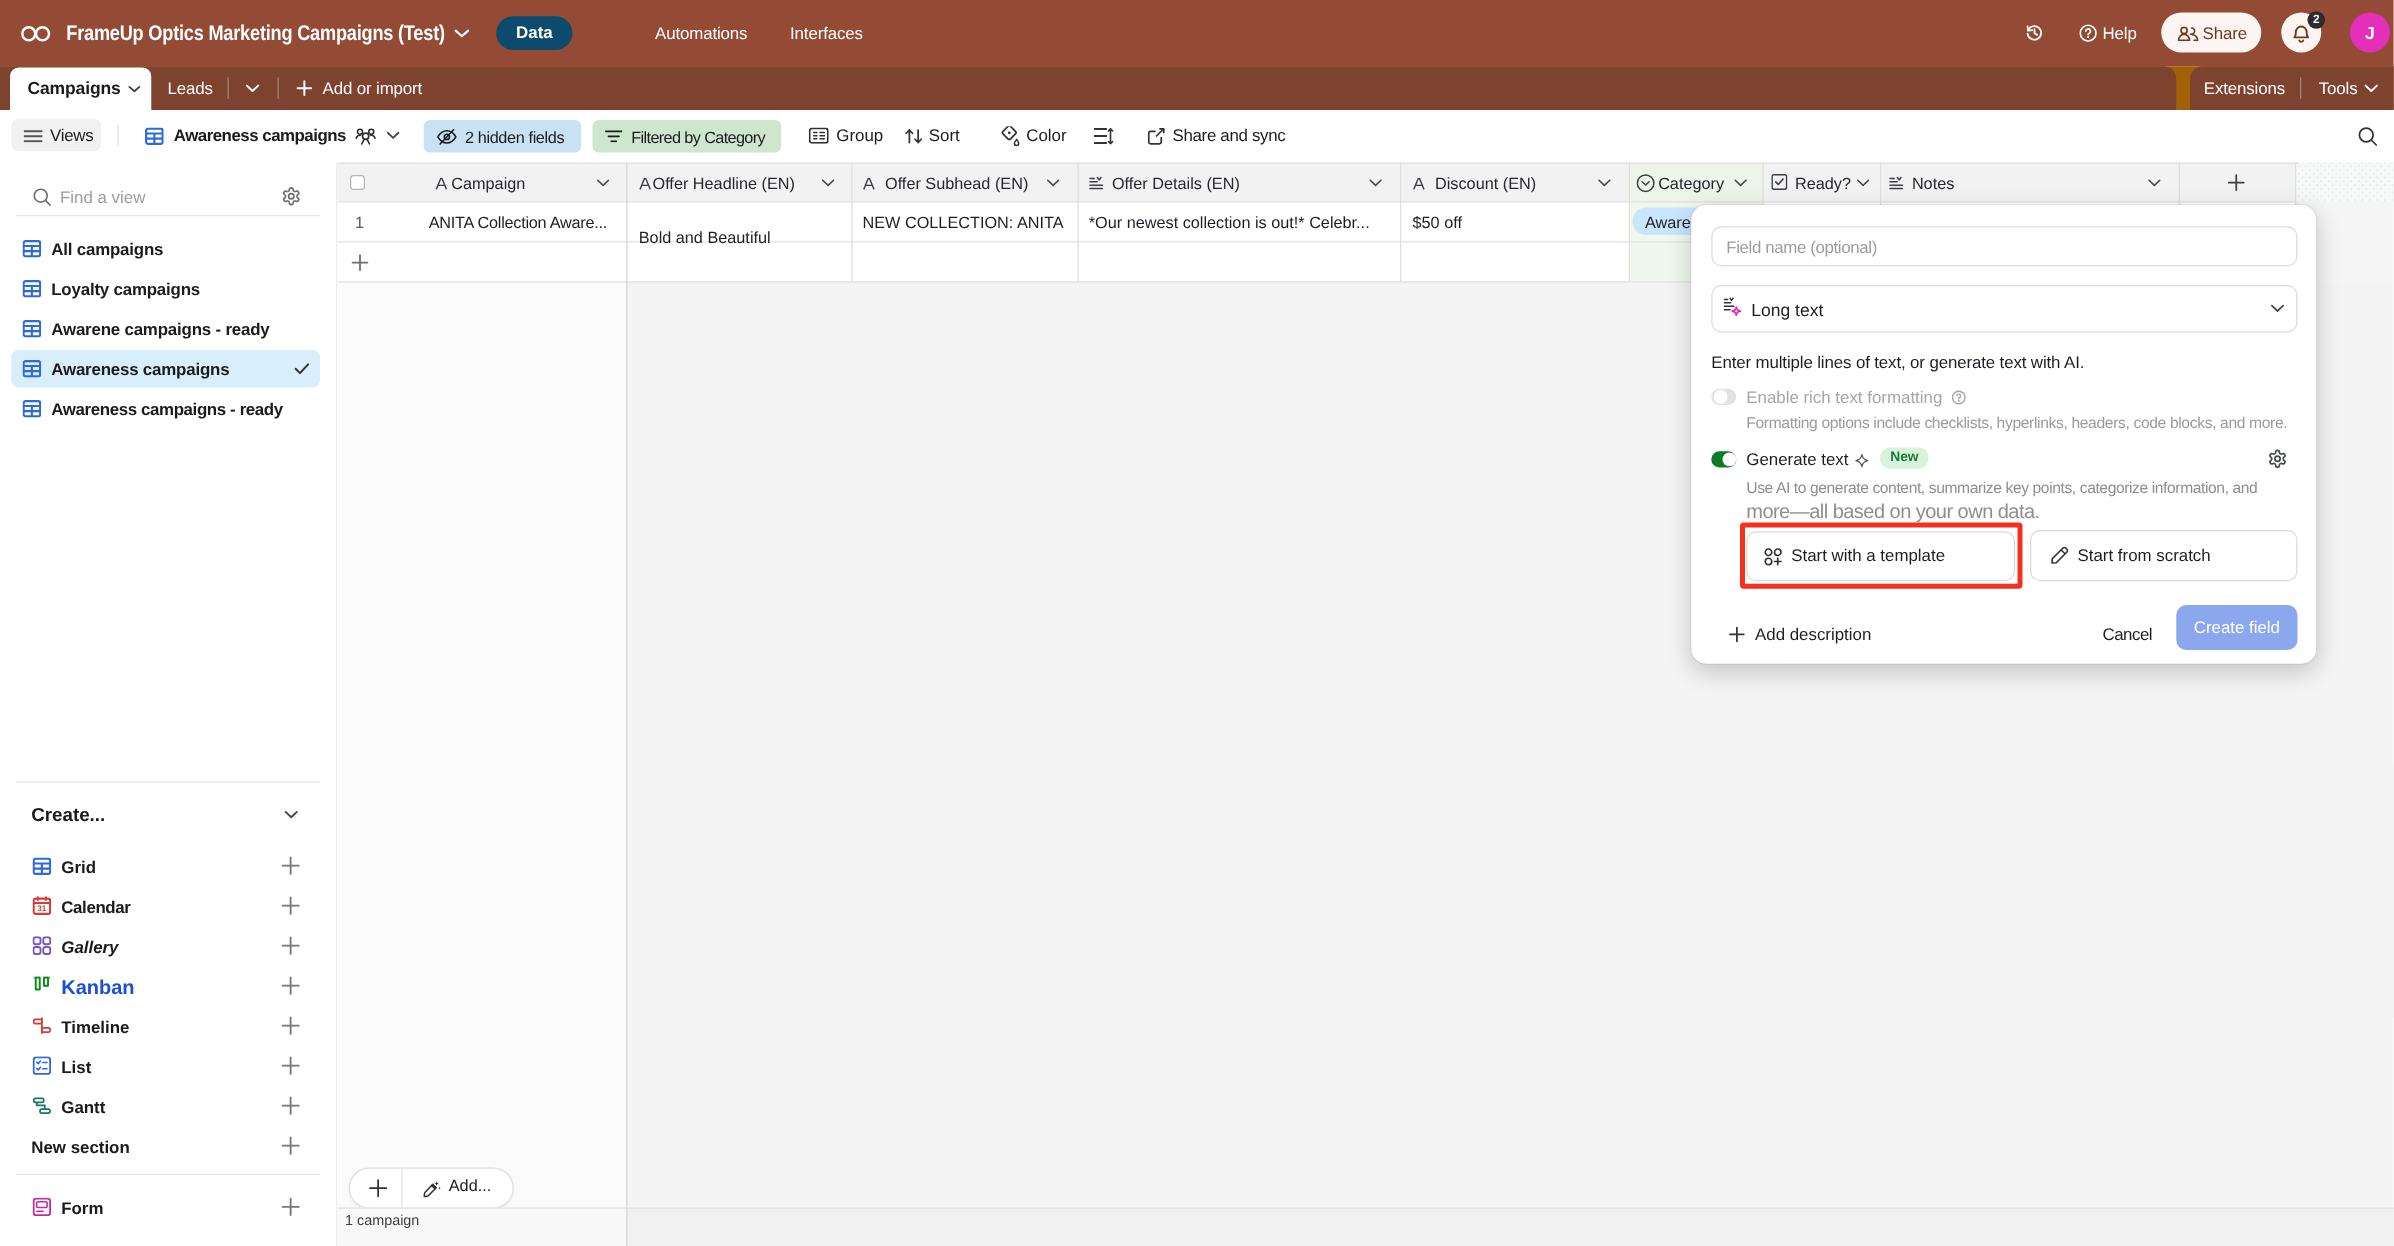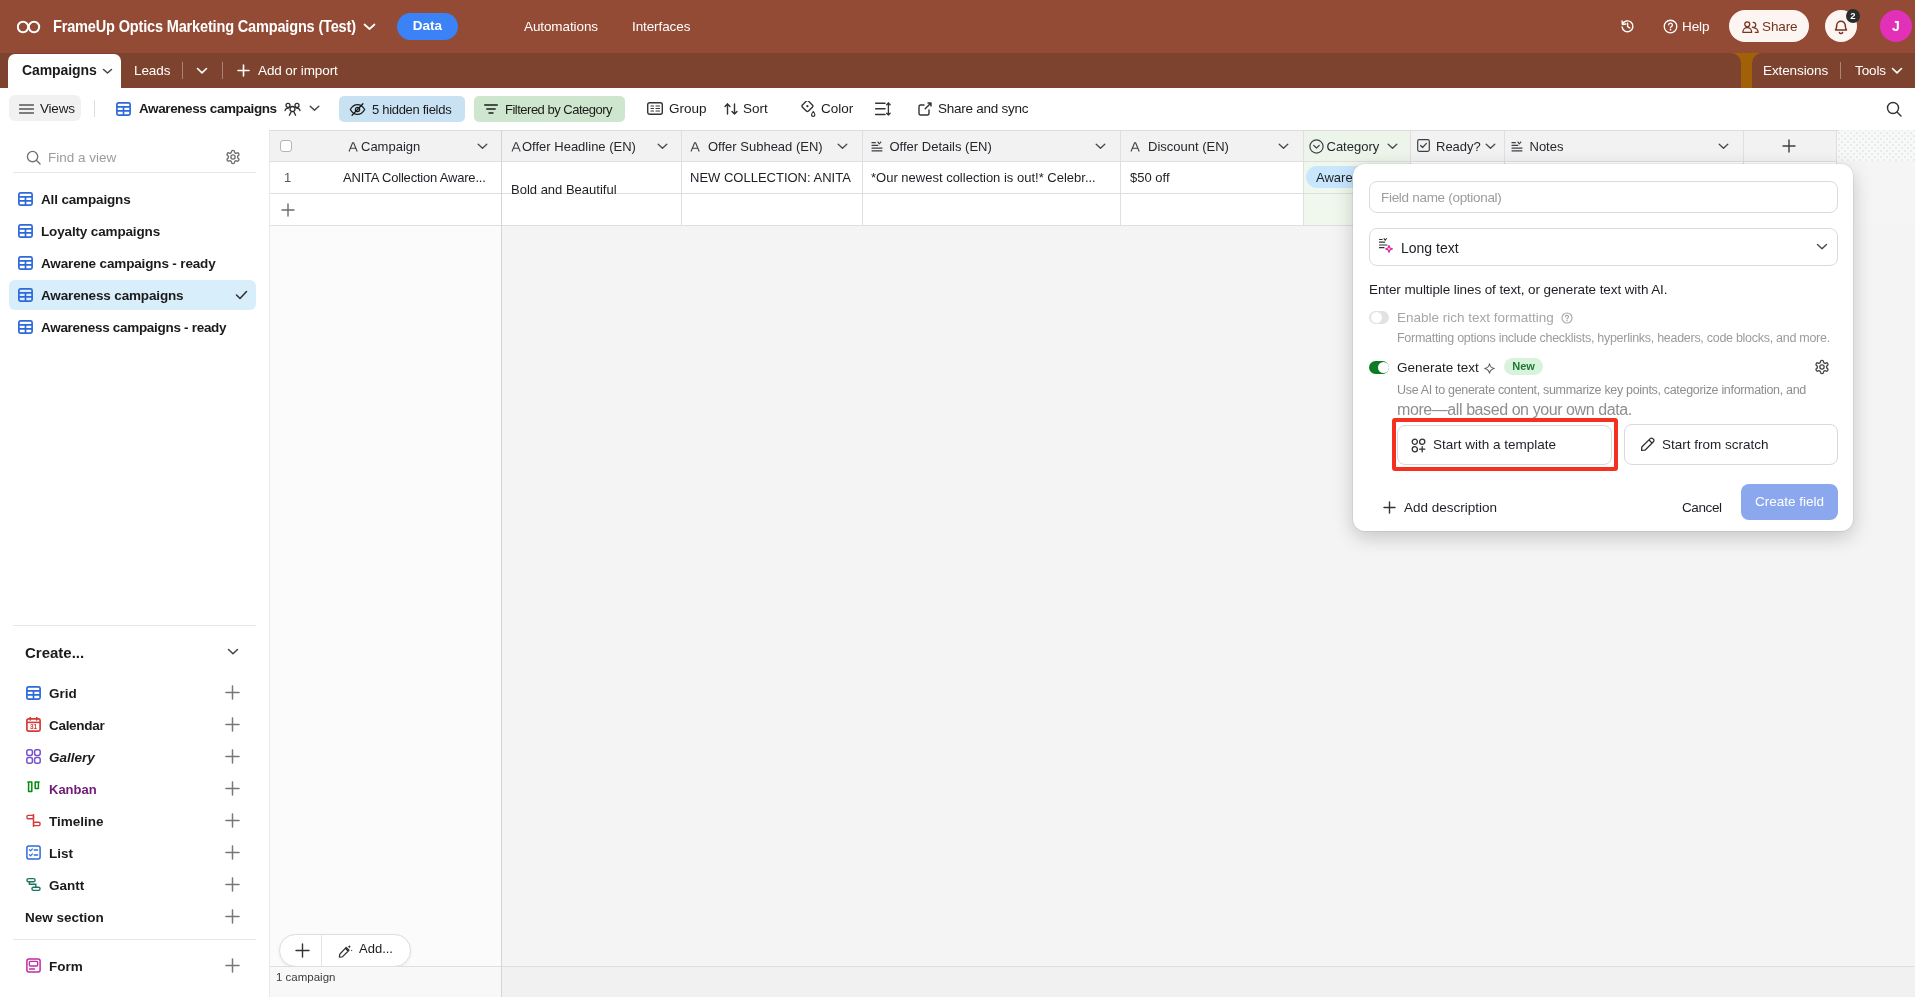--- a/index.html
+++ b/index.html
@@ -16,21 +16,21 @@
 <div class="abs" id="topbar" style="left:0;top:0;width:1915px;height:53px;background:#934B35;">
 
   <svg class="abs" style="left:17px;top:20px;" width="25" height="14" viewBox="0 0 25 14">
     <circle cx="6" cy="7" r="5.2" fill="none" stroke="#fff" stroke-width="2"></circle>
     <circle cx="17" cy="7" r="5.2" fill="none" stroke="#fff" stroke-width="2"></circle>
   </svg>
   <div class="abs" style="left:53px;top:17px;font-size:17px;font-weight:bold;color:#fff;letter-spacing:-0.2px;transform:scaleX(0.855);transform-origin:0 0;white-space:nowrap;">FrameUp Optics Marketing Campaigns (Test)</div>
   <svg class="abs" style="left:363px;top:23px;" width="13" height="8" viewBox="0 0 13 8">
       <path d="M1.5 1.5 L6.5 6 L11.5 1.5" fill="none" stroke="#fff" stroke-width="1.7" stroke-linecap="round" stroke-linejoin="round"></path>
     </svg>
-  <div class="abs" style="left:397px;top:13px;width:61px;height:27px;background:#3b82f6;border-radius:14px;color:#fff;font-size:13.5px;font-weight:bold;text-align:center;line-height:26px;">Data</div>
+  <div class="abs" style="left:397px;top:13px;width:61px;height:27px;background:#0c4a6e;border-radius:14px;color:#fff;font-size:13.5px;font-weight:bold;text-align:center;line-height:26px;">Data</div>
   <div class="abs" style="left:524px;top:19px;font-size:13.5px;color:#fff;letter-spacing:-0.1px;">Automations</div>
   <div class="abs" style="left:632px;top:19px;font-size:13.5px;color:#fff;letter-spacing:-0.1px;">Interfaces</div>
 
   <svg class="abs" style="left:1620px;top:19px;" width="15" height="15" viewBox="0 0 16 16">
     <path d="M2.2 2.2 L2.6 5.8 L6.2 5.4" fill="none" stroke="#fff" stroke-width="1.5" stroke-linecap="round" stroke-linejoin="round"></path>
     <path d="M2.6 5.6 A 5.8 5.8 0 1 1 2.2 8.4" fill="none" stroke="#fff" stroke-width="1.5" stroke-linecap="round"></path>
     <path d="M8.1 4.6 L8.1 8.2 L10.4 9.5" fill="none" stroke="#fff" stroke-width="1.5" stroke-linecap="round" stroke-linejoin="round"></path>
   </svg>
 
   <svg class="abs" style="left:1663px;top:19px;" width="15" height="15" viewBox="0 0 16 16">
@@ -110,21 +110,21 @@
   <svg class="abs" style="left:309px;top:17px;" width="11" height="7" viewBox="0 0 11 7">
       <path d="M1.2 1.2 L5.5 5.3 L9.8 1.2" fill="none" stroke="#444" stroke-width="1.4" stroke-linecap="round" stroke-linejoin="round"></path>
     </svg>
 
   <div class="abs" style="left:339px;top:8px;width:126px;height:26px;background:#C8E2F4;border-radius:5px;"></div>
   <svg class="abs" style="left:349px;top:15px;" width="17" height="13" viewBox="0 0 17 13">
     <path d="M1.3 6.5 C3.2 3.2 5.7 1.6 8.5 1.6 C11.3 1.6 13.8 3.2 15.7 6.5 C13.8 9.8 11.3 11.4 8.5 11.4 C5.7 11.4 3.2 9.8 1.3 6.5 z" fill="none" stroke="#1B1B1B" stroke-width="1.3" stroke-linejoin="round"></path>
     <circle cx="8.5" cy="6.5" r="2.1" fill="none" stroke="#1B1B1B" stroke-width="1.3"></circle>
     <path d="M3.1 12.2 L13.9 0.8" stroke="#1B1B1B" stroke-width="1.3" stroke-linecap="round"></path>
   </svg>
-  <div class="abs" style="left:372px;top:13.5px;font-size:13px;color:#1B1B1B;letter-spacing:-0.3px;">5 hidden fields</div>
+  <div class="abs" style="left:372px;top:13.5px;font-size:13px;color:#1B1B1B;letter-spacing:-0.3px;">2 hidden fields</div>
 
   <div class="abs" style="left:474px;top:8px;width:151px;height:26px;background:#CFE6CE;border-radius:5px;"></div>
   <svg class="abs" style="left:484px;top:16px;" width="14" height="10" viewBox="0 0 14 10">
       <path d="M0.7 1 L13.3 1 M2.8 5 L11.2 5 M5 9 L9 9" stroke="#1B1B1B" stroke-width="1.4" stroke-linecap="round"></path>
     </svg>
   <div class="abs" style="left:505px;top:13.5px;font-size:13px;color:#1B1B1B;letter-spacing:-0.5px;">Filtered by Category</div>
 
   <svg class="abs" style="left:647px;top:14px;" width="16" height="13" viewBox="0 0 16 13">
     <rect x="0.7" y="0.7" width="14.6" height="11.6" rx="2" fill="none" stroke="#333" stroke-width="1.4"></rect>
     <path d="M4 4 L6.5 4 M9 4 L12.5 4 M4 6.5 L6.5 6.5 M9 6.5 L12.5 6.5 M4 9 L6.5 9 M9 9 L12.5 9" stroke="#333" stroke-width="1.2" stroke-linecap="round"></path>
@@ -238,21 +238,21 @@
       <svg width="15" height="15" viewBox="0 0 15 15">
         <path d="M7.5 1 L7.5 14 M1 7.5 L14 7.5" stroke="#777" stroke-width="1.5" stroke-linecap="round"></path>
       </svg>
     </div>
 
   <svg class="abs" style="left:26px;top:651px;" width="15" height="15" viewBox="0 0 15 15">
       <path d="M2.6 1 L5.8 1 L5.8 10.6 L2.6 10.6 z" fill="none" stroke="#048A0E" stroke-width="1.5" stroke-linejoin="round"></path>
       <path d="M9.2 1 L12.4 1 L12.4 7.6 L9.2 7.6 z" fill="none" stroke="#048A0E" stroke-width="1.5" stroke-linejoin="round"></path>
       <path d="M1 1 L1.6 1 M13.4 1 L14 1" stroke="#048A0E" stroke-width="1.5"></path>
     </svg>
-  <div class="abs" style="left:49px;top:652px;font-size:13px;font-weight:600;color:#701a75;">Kanban</div>
+  <div class="abs" style="left:49px;top:652px;font-size:16px;font-weight:600;color:#1d4ed8;">Kanban</div>
   <div class="plus abs" style="left:225px;top:651px;">
       <svg width="15" height="15" viewBox="0 0 15 15">
         <path d="M7.5 1 L7.5 14 M1 7.5 L14 7.5" stroke="#777" stroke-width="1.5" stroke-linecap="round"></path>
       </svg>
     </div>
 
   <svg class="abs" style="left:26px;top:683px;" width="15" height="15" viewBox="0 0 15 15">
       <path d="M7.5 1 L7.5 14" stroke="#D63B38" stroke-width="1.4"></path>
       <rect x="1" y="2.4" width="6.5" height="3.4" rx="1" fill="none" stroke="#D63B38" stroke-width="1.4"></rect>
       <rect x="7.5" y="9.2" width="6.5" height="3.4" rx="1" fill="none" stroke="#D63B38" stroke-width="1.4"></rect>

